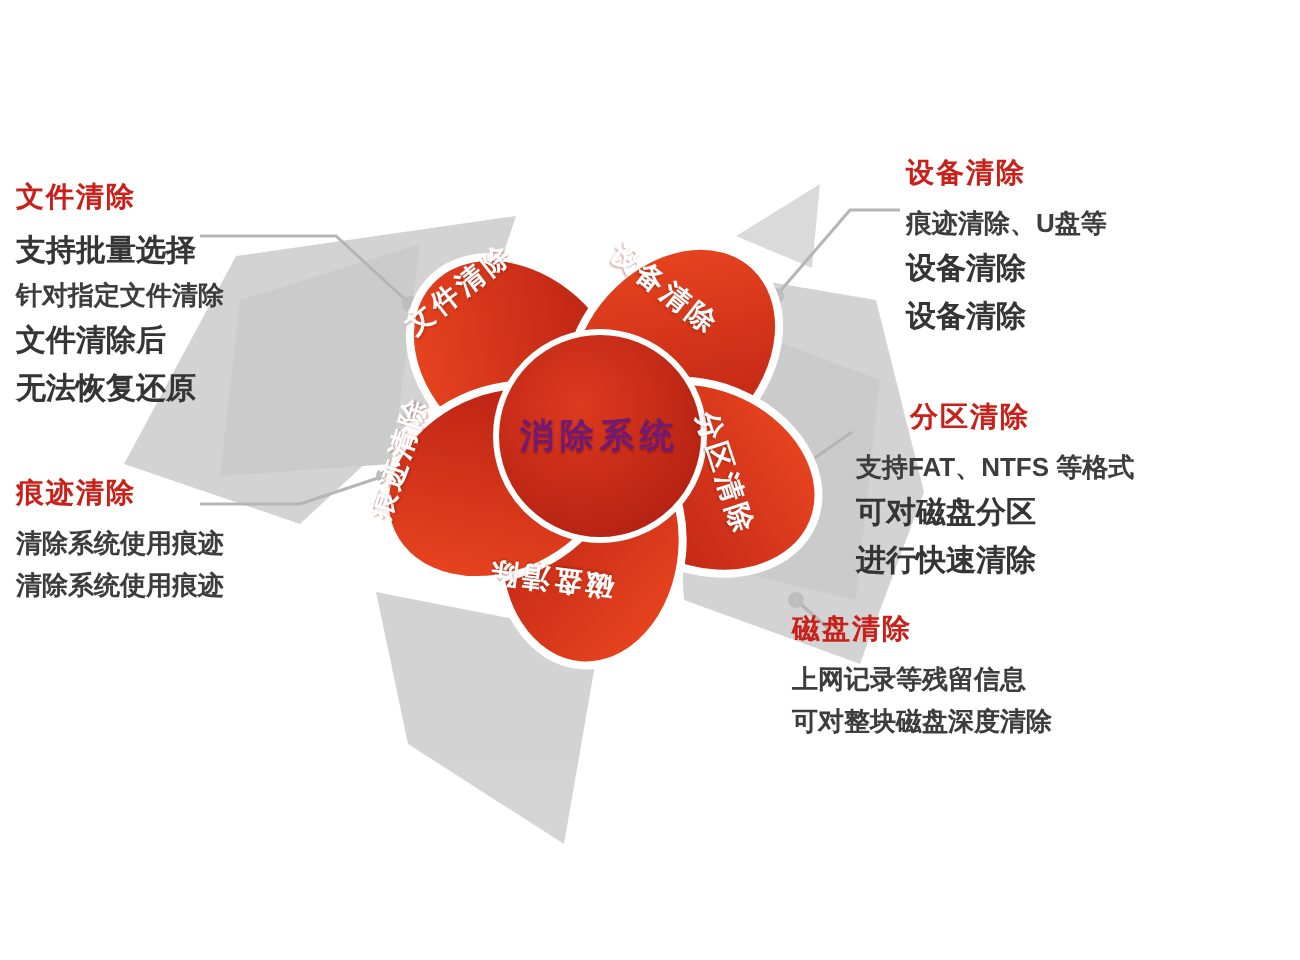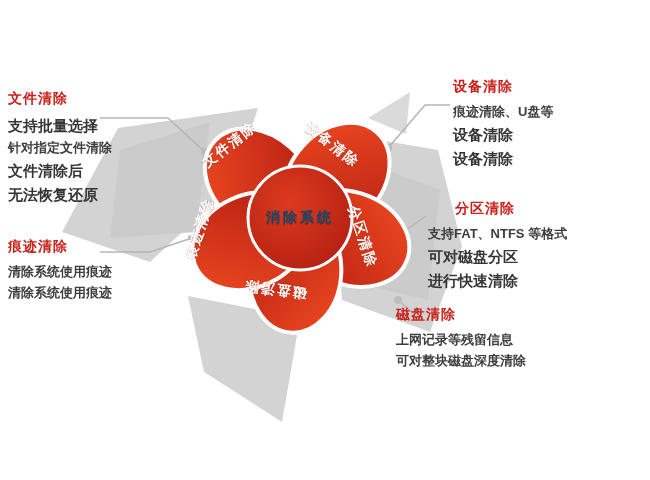--- a/index.html
+++ b/index.html
@@ -8,21 +8,21 @@
     background:#ffffff;
     font-family:"Liberation Sans", sans-serif;
   }
   .stage svg{position:absolute;left:0;top:0;}
   .petal-label{
     position:absolute;color:#ffffff;font-weight:bold;font-size:14px;
     letter-spacing:2px;white-space:nowrap;transform-origin:center center;
     text-shadow:0 1px 1px rgba(120,20,10,.35);
   }
   .center-label{
-    position:absolute;color:#0c4a6e;font-weight:bold;font-size:14px;
+    position:absolute;color:#701a75;font-weight:bold;font-size:17px;
     letter-spacing:3px;white-space:nowrap;transform:translate(-50%,-50%);
     text-shadow:0 1px 1px rgba(100,10,5,.4);
   }
   .callout{position:absolute;}
   .callout-title{
     color:#c9211a;font-size:14px;font-weight:bold;letter-spacing:1px;
     margin-bottom:6px;white-space:nowrap;
   }
   .callout-line{
     color:#3d3d3d;font-size:13px;font-weight:600;line-height:1.6;

